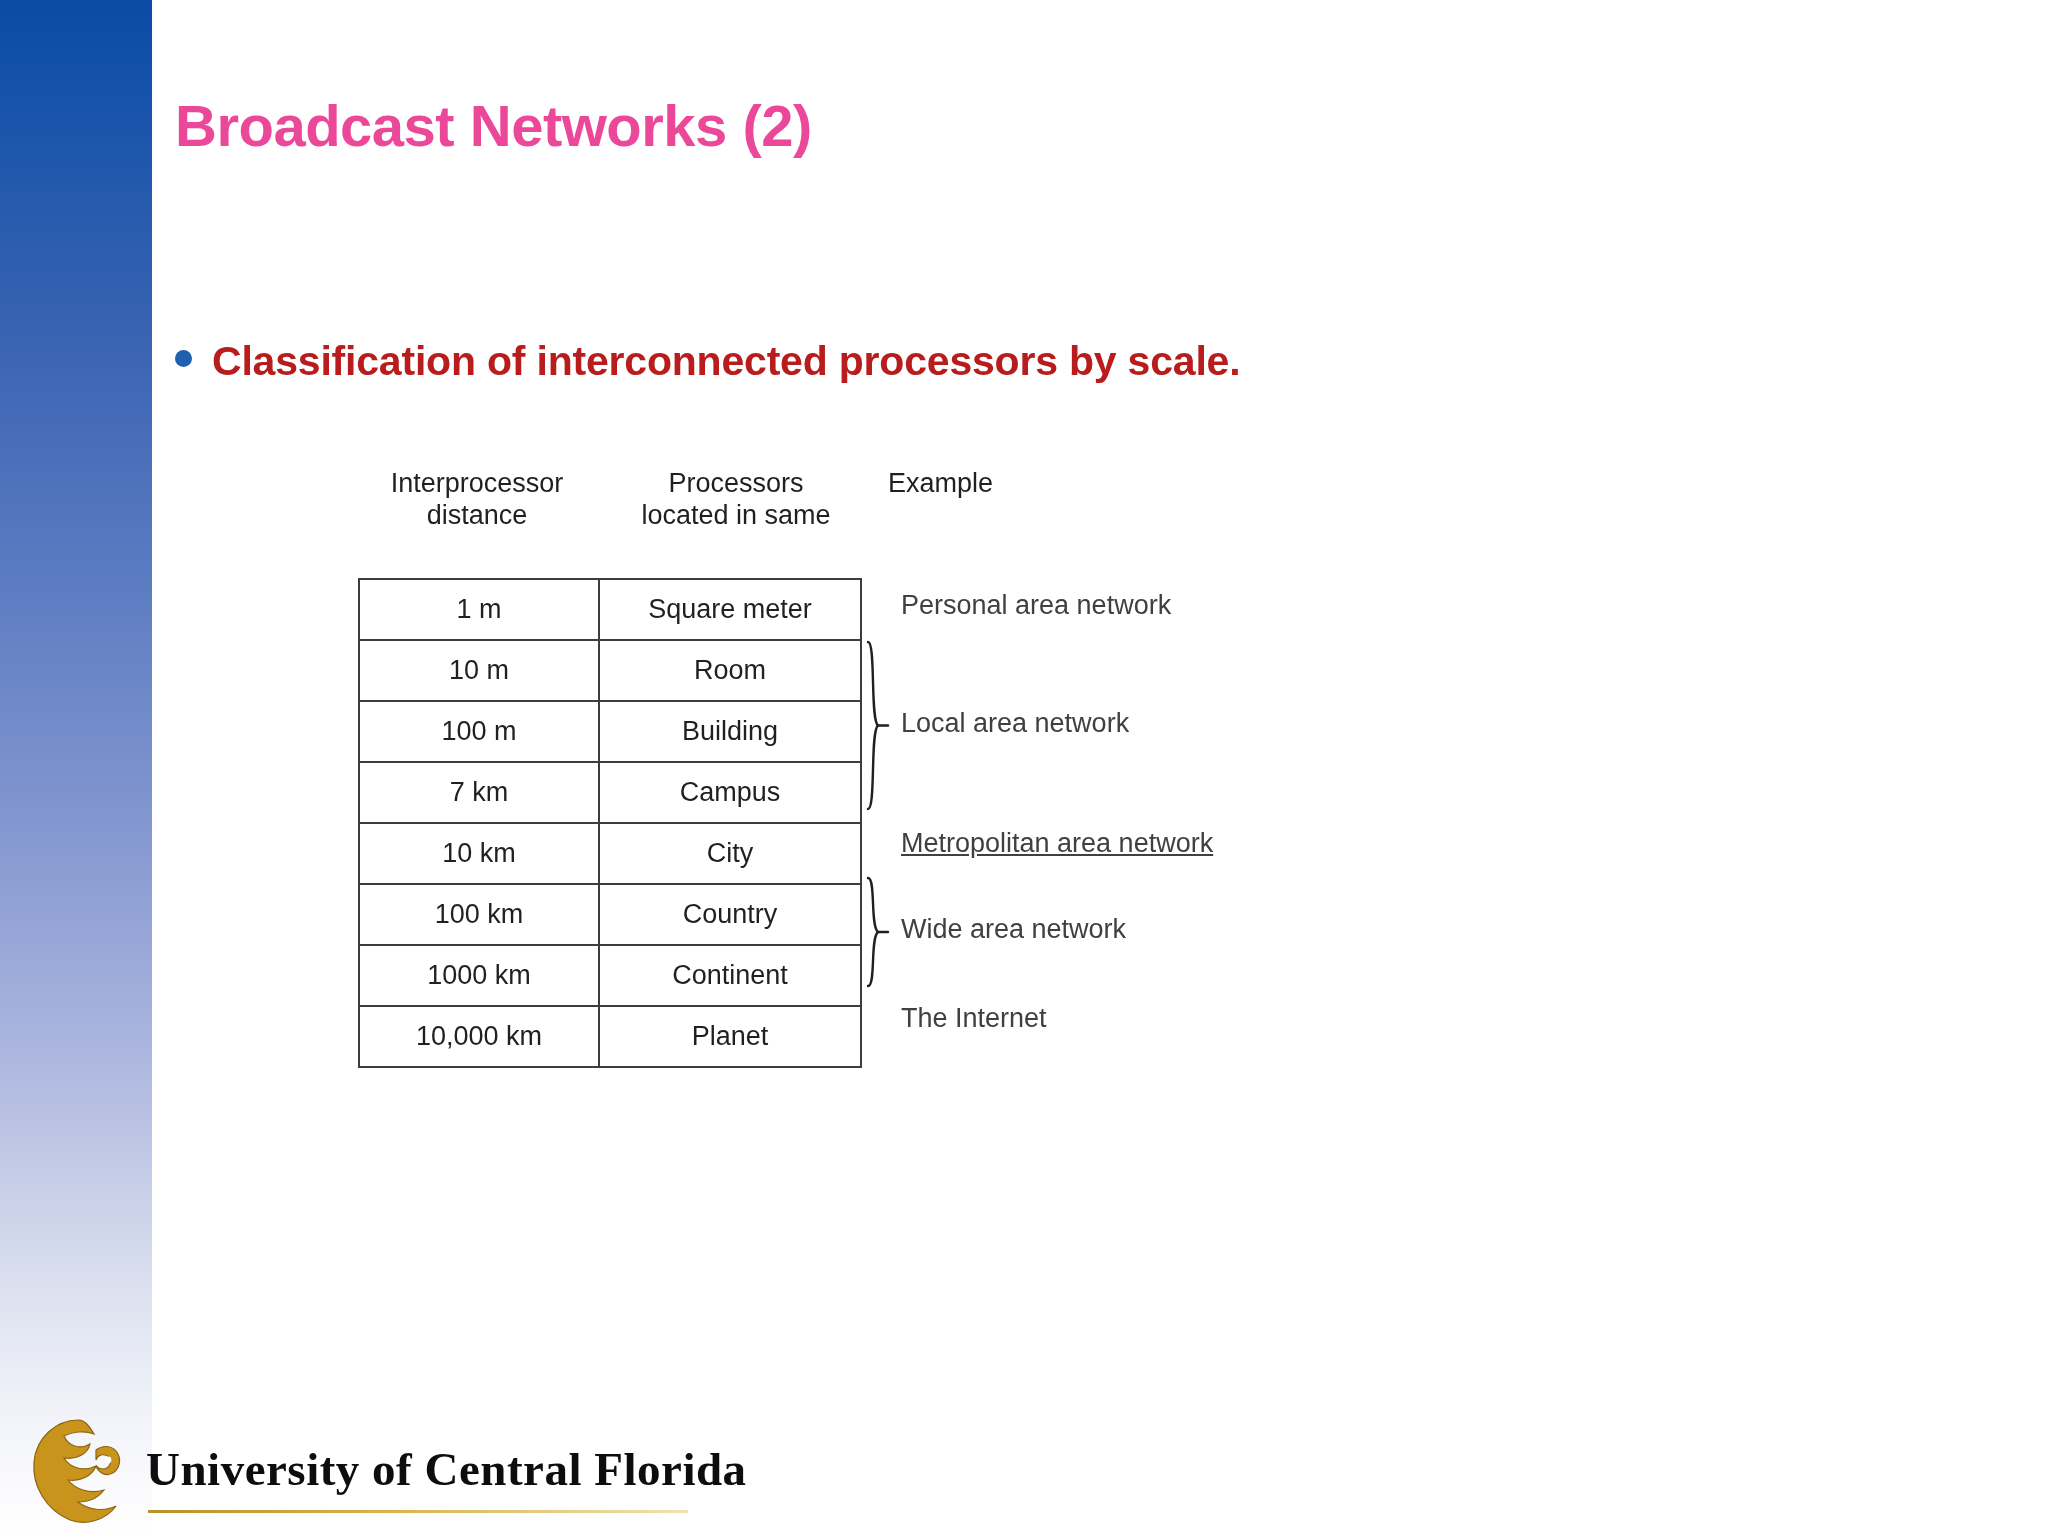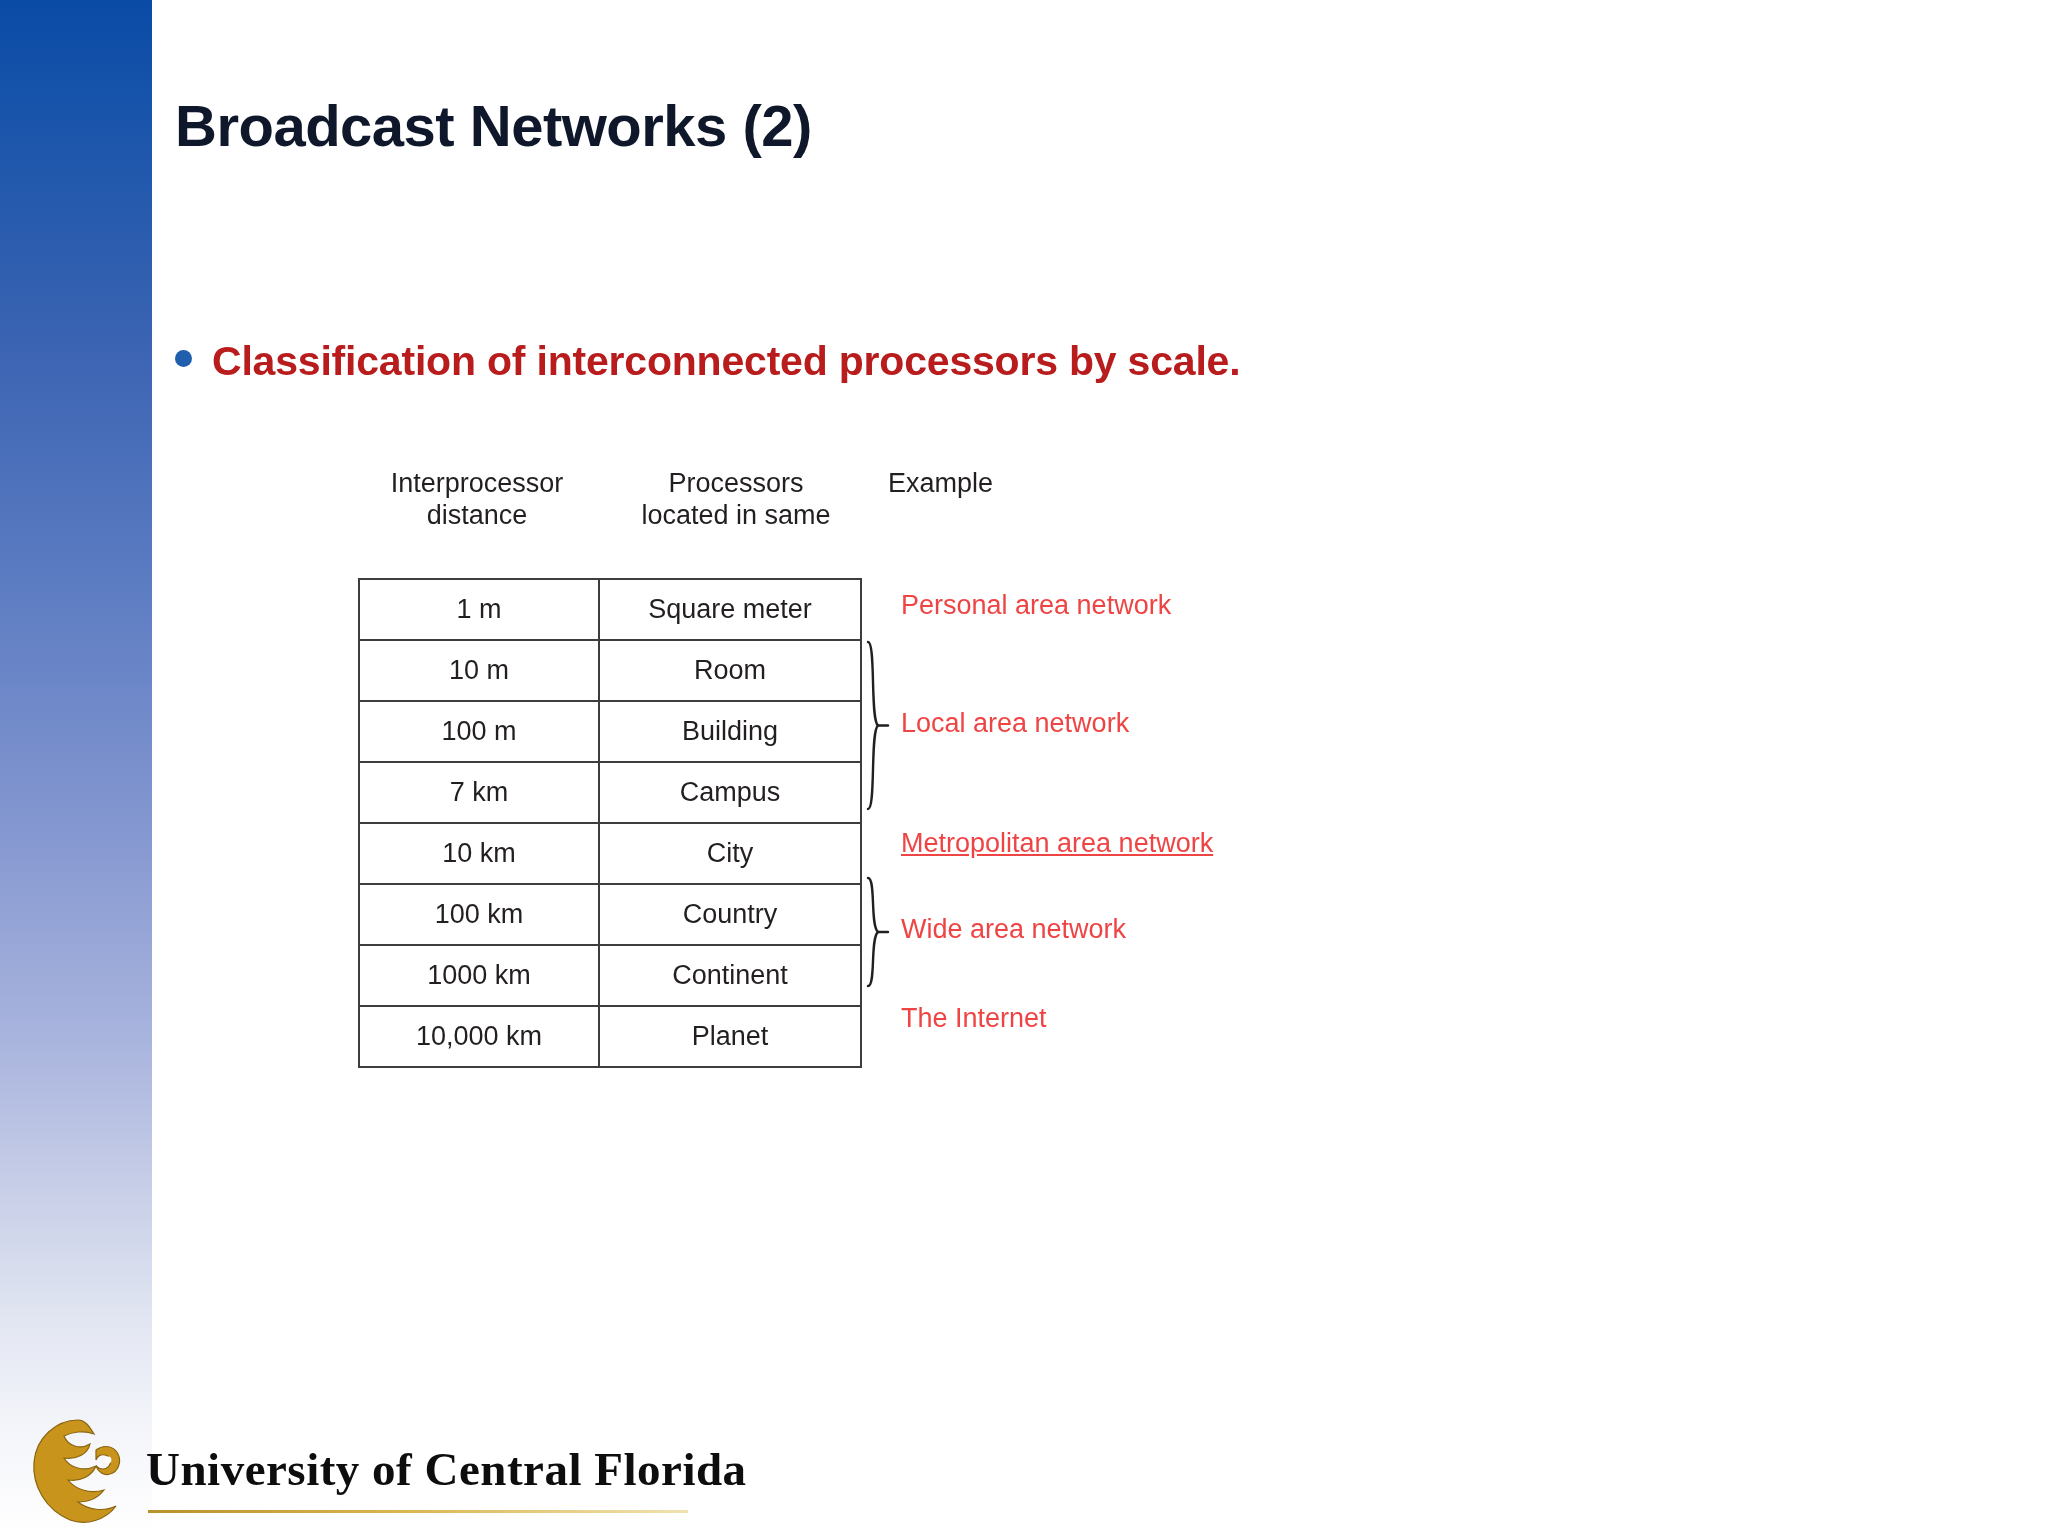--- a/index.html
+++ b/index.html
@@ -47,21 +47,21 @@
   }
 
   
   #slide-title {
     position: absolute;
     left: 175px;
     top: 92px;
     font-size: 58px;
     font-weight: bold;
     letter-spacing: -0.5px;
-    color: #0f172a;
+    color: #ec4899;
     white-space: nowrap;
   }
 
   
   #bullet-row {
     position: absolute;
     left: 175px;
     top: 338px;
     display: flex;
     align-items: baseline;
@@ -127,21 +127,21 @@
     margin-left: 32px;
   }
   #scale-table td.col-dist { width: 238px; }
   #scale-table td.col-loc  { width: 260px; }
 
   
   .example-label {
     position: absolute;
     left: 543px;
     font-size: 27px;
-    color: #ef4444;
+    color: #404040;
     white-space: nowrap;
   }
 
   
   .brace {
     position: absolute;
     left: 508px;
     width: 26px;
   }
   .brace svg { display: block; }

